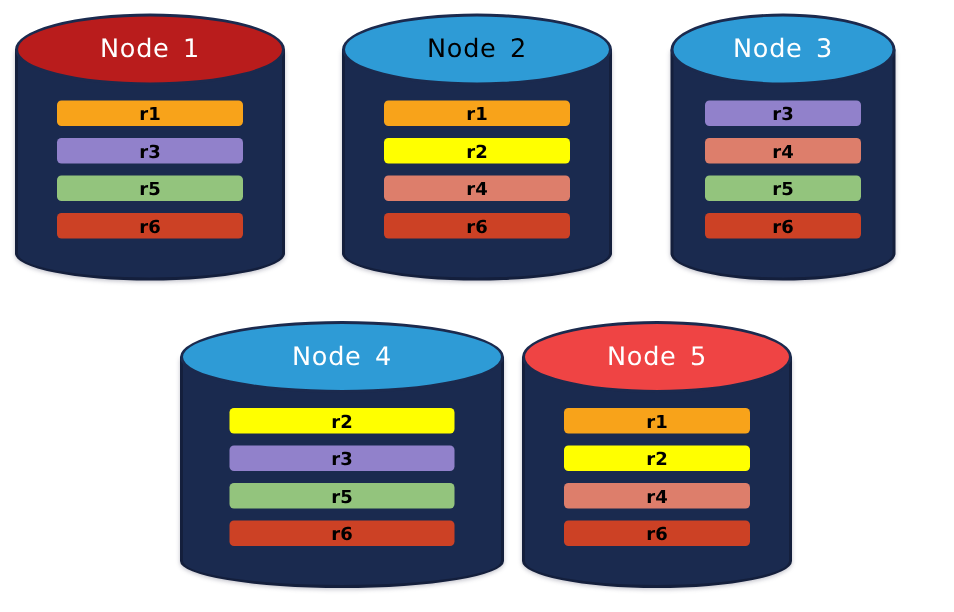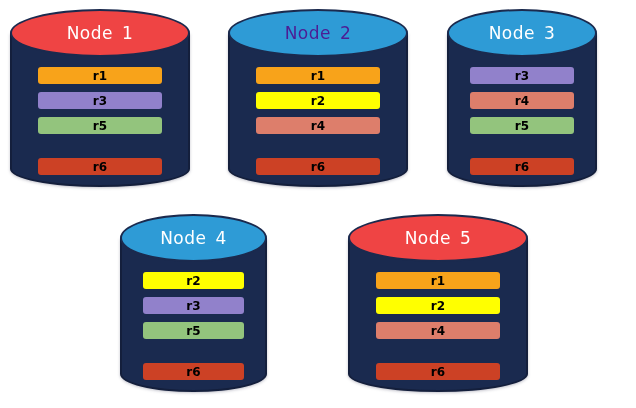--- a/index.html
+++ b/index.html
@@ -83,58 +83,58 @@
   .replica {
     width: 69%;
     height: 17px;
     border-radius: 3px;
     margin-bottom: 8px;
     display: flex;
     align-items: center;
     justify-content: center;
     box-sizing: border-box;
   }
-  .replica:last-child { margin-bottom: 0; margin-top: 16px; }
+  .replica:last-child { margin-bottom: 0; }
 
   .replica-label {
     font-size: 12px;
     font-weight: bold;
     color: #000000;
     line-height: 1;
     font-family: "DejaVu Sans", "Liberation Sans", sans-serif;
   }
 </style>
 </head>
 <body style="background: rgb(255, 255, 255);">
 
 <div id="diagram">
     <div class="node" style="left: 10px; top: 9px; width: 180px; height: 178px;">
       <div class="cyl-body" style="top: 24px; height: 154px; background: rgb(26, 42, 79);"></div>
-      <div class="cyl-top" style="height: 48px; background: #ef4444;">
+      <div class="cyl-top" style="height: 48px; background: #b91c1c;">
         <div class="node-label" style="color: rgb(255, 255, 255);"><span>Node</span><span class="num">1</span></div>
       </div>
       <div class="replica-stack" style="top: 58px;">
         <div class="replica" style="background: rgb(248, 163, 26);">
           <span class="replica-label" style="color: rgb(0, 0, 0);">r1</span>
         </div>
         <div class="replica" style="background: rgb(145, 129, 203);">
           <span class="replica-label" style="color: rgb(0, 0, 0);">r3</span>
         </div>
         <div class="replica" style="background: rgb(147, 196, 125);">
           <span class="replica-label" style="color: rgb(0, 0, 0);">r5</span>
         </div>
         <div class="replica" style="background: rgb(204, 65, 37);">
           <span class="replica-label" style="color: rgb(0, 0, 0);">r6</span>
         </div>
       </div>
     </div>
     <div class="node" style="left: 228px; top: 9px; width: 180px; height: 178px;">
       <div class="cyl-body" style="top: 24px; height: 154px; background: rgb(26, 42, 79);"></div>
       <div class="cyl-top" style="height: 48px; background: rgb(46, 155, 214);">
-        <div class="node-label" style="color: #4c1d95;"><span>Node</span><span class="num">2</span></div>
+        <div class="node-label" style="color: #000000;"><span>Node</span><span class="num">2</span></div>
       </div>
       <div class="replica-stack" style="top: 58px;">
         <div class="replica" style="background: rgb(248, 163, 26);">
           <span class="replica-label" style="color: rgb(0, 0, 0);">r1</span>
         </div>
         <div class="replica" style="background: rgb(255, 255, 0);">
           <span class="replica-label" style="color: rgb(0, 0, 0);">r2</span>
         </div>
         <div class="replica" style="background: rgb(221, 126, 107);">
           <span class="replica-label" style="color: rgb(0, 0, 0);">r4</span>
@@ -157,21 +157,21 @@
           <span class="replica-label" style="color: rgb(0, 0, 0);">r4</span>
         </div>
         <div class="replica" style="background: rgb(147, 196, 125);">
           <span class="replica-label" style="color: rgb(0, 0, 0);">r5</span>
         </div>
         <div class="replica" style="background: rgb(204, 65, 37);">
           <span class="replica-label" style="color: rgb(0, 0, 0);">r6</span>
         </div>
       </div>
     </div>
-    <div class="node" style="left: 120px; top: 214px; width: 147px; height: 178px;">
+    <div class="node" style="left: 120px; top: 214px; width: 216px; height: 178px;">
       <div class="cyl-body" style="top: 24px; height: 154px; background: rgb(26, 42, 79);"></div>
       <div class="cyl-top" style="height: 48px; background: rgb(46, 155, 214);">
         <div class="node-label" style="color: rgb(255, 255, 255);"><span>Node</span><span class="num">4</span></div>
       </div>
       <div class="replica-stack" style="top: 58px;">
         <div class="replica" style="background: rgb(255, 255, 0);">
           <span class="replica-label" style="color: rgb(0, 0, 0);">r2</span>
         </div>
         <div class="replica" style="background: rgb(145, 129, 203);">
           <span class="replica-label" style="color: rgb(0, 0, 0);">r3</span>

